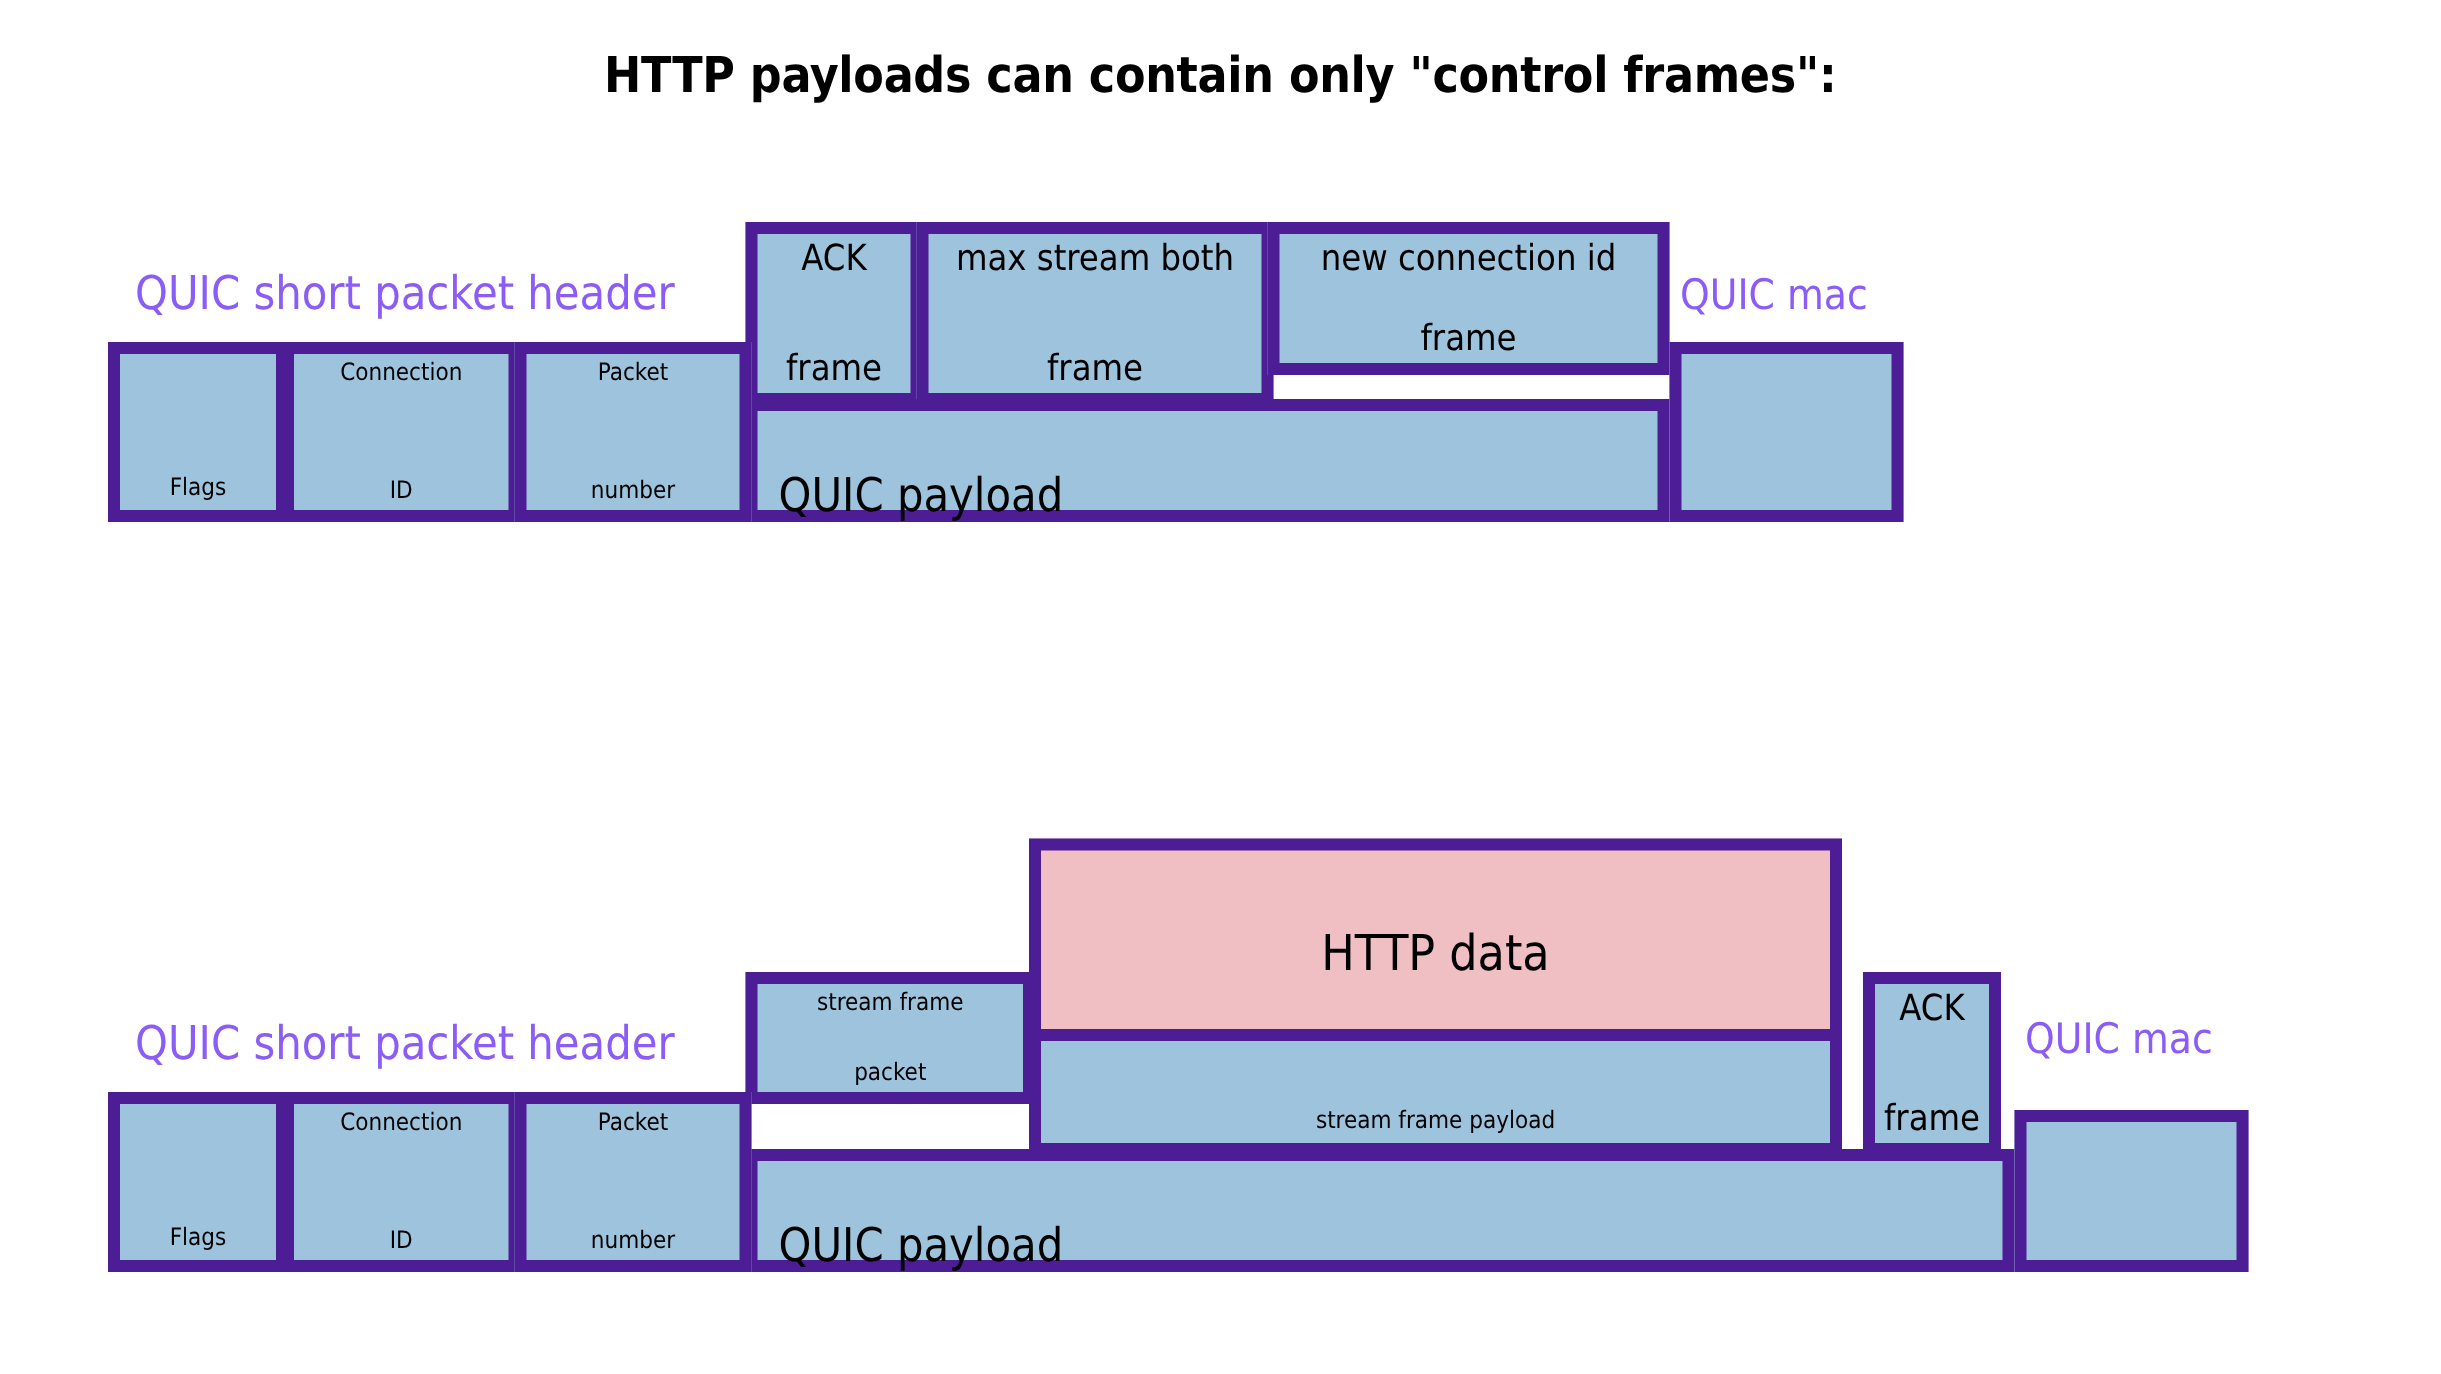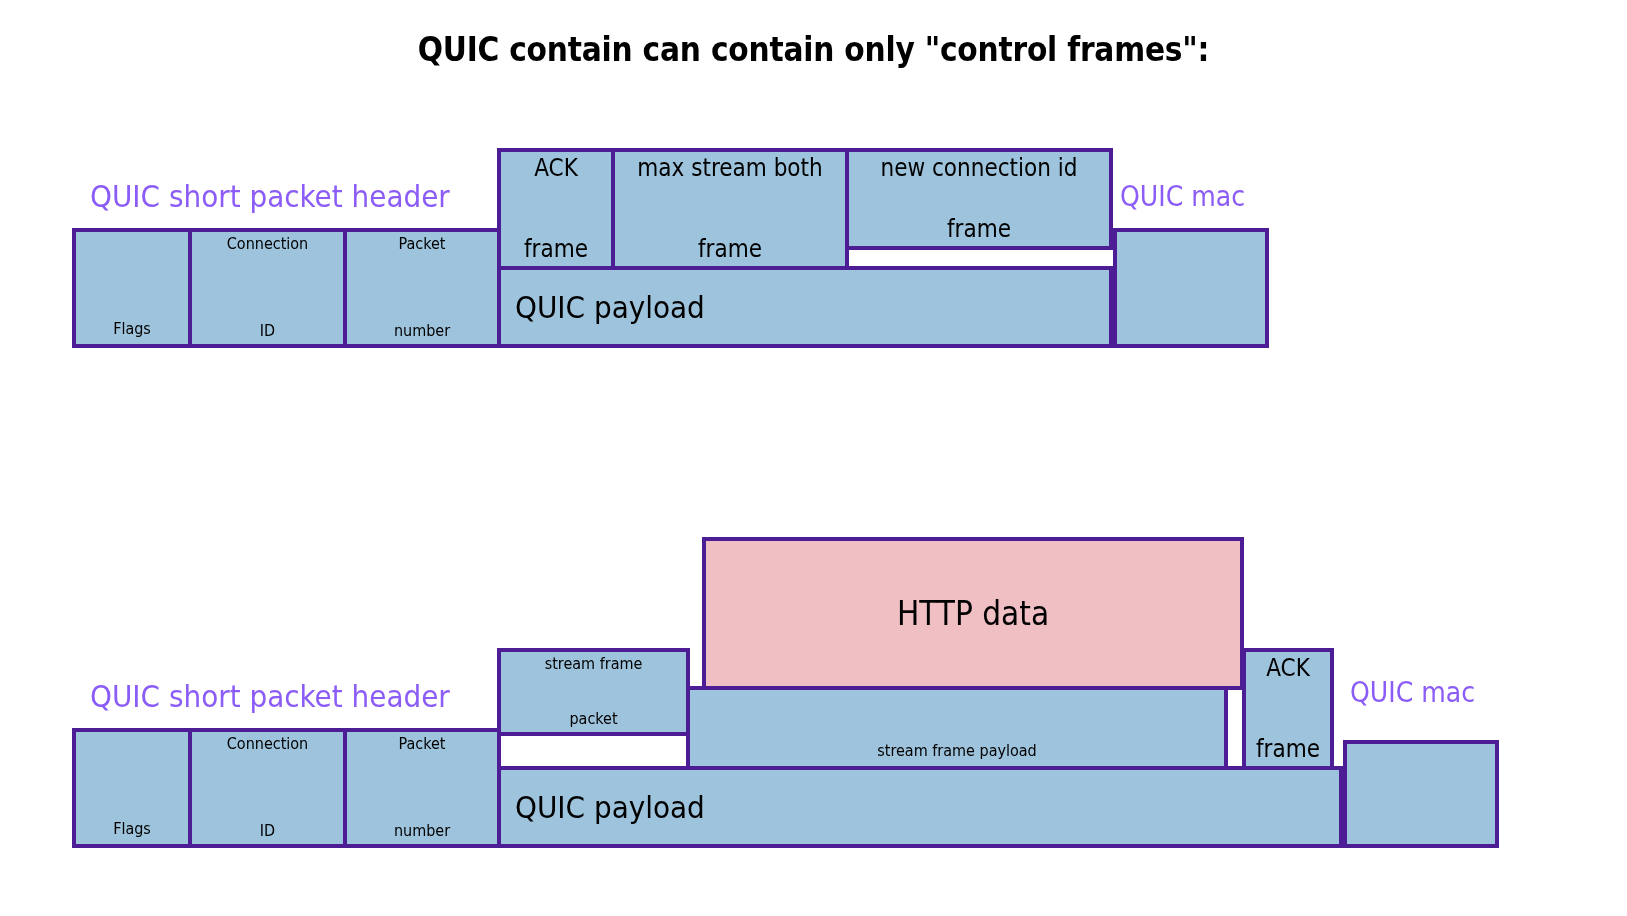--- a/index.html
+++ b/index.html
@@ -13,56 +13,56 @@
   .heading{
     position:absolute;font-weight:bold;color:#000;white-space:nowrap;
     letter-spacing:-0.2px;
   }
   #title-1{left:0;top:30px;width:1627px;text-align:center;font-size:33px;}
   #title-2{left:95px;top:437px;font-size:31px;}
 
   
   .box{
     position:absolute;box-sizing:border-box;
-    border:4px solid #4c1d95;background:#9EC3DC;
+    border:8px solid #4c1d95;background:#9EC3DC;
   }
   .box.pink{background:#EFBFC4;}
 
   .box > .lbl{
     position:absolute;left:0;right:0;
     text-align:center;line-height:1.05;
     padding:0 3px;box-sizing:border-box;
     white-space:normal;
   }
   
   .lbl.bot{bottom:6px;}
   
   .lbl.mid{top:50%;transform:translateY(-50%);}
   
   .lbl.split{top:4px;bottom:4px;display:flex;flex-direction:column;
              justify-content:space-between;align-items:center;}
   .lbl.split span{display:block;}
 
-  .lbl.left{text-align:left;padding-left:14px;}
+  .lbl.left{text-align:left;padding-left:14px;margin-top:24px;}
 
   
   .freetext{position:absolute;white-space:nowrap;color:#8b5cf6;}
 
   .f28{font-size:28px;}
   .f26{font-size:16px;}
   .f24{font-size:24px;}
   .f31{font-size:31px;}
   .f33{font-size:33px;}
 </style>
 </head>
 <body>
 
 <div class="stage">
 
-  <div class="heading f33" id="title-1">QUIC contain can contain only "control frames":</div>
+  <div class="heading f33" id="title-1">HTTP payloads can contain only "control frames":</div>
 
   <div>
 
     <div class="freetext f31" style="left:90px;top:178px;">QUIC short packet header</div>
 
     <div class="freetext f28" style="left:1120px;top:180px;">QUIC mac</div>
 
     <div class="box" style="left:497px;top:148px;width:118px;height:122px;">
       <div class="lbl split f24">
         <span>ACK</span>
@@ -110,21 +110,21 @@
 
   </div>
 
 
   <div>
 
     <div class="freetext f31" style="left:90px;top:678px;">QUIC short packet header</div>
 
     <div class="freetext f28" style="left:1350px;top:676px;">QUIC mac</div>
 
-    <div class="box pink" style="left:686px;top:537px;width:542px;height:153px;margin-left:16px;">
+    <div class="box pink" style="left:686px;top:559px;width:542px;height:153px;">
       <div class="lbl mid f33">HTTP data</div>
     </div>
 
     <div class="box" style="left:497px;top:648px;width:193px;height:88px;">
       <div class="lbl split f26">
         <span>stream frame</span>
         <span>packet</span>
       </div>
     </div>
 

